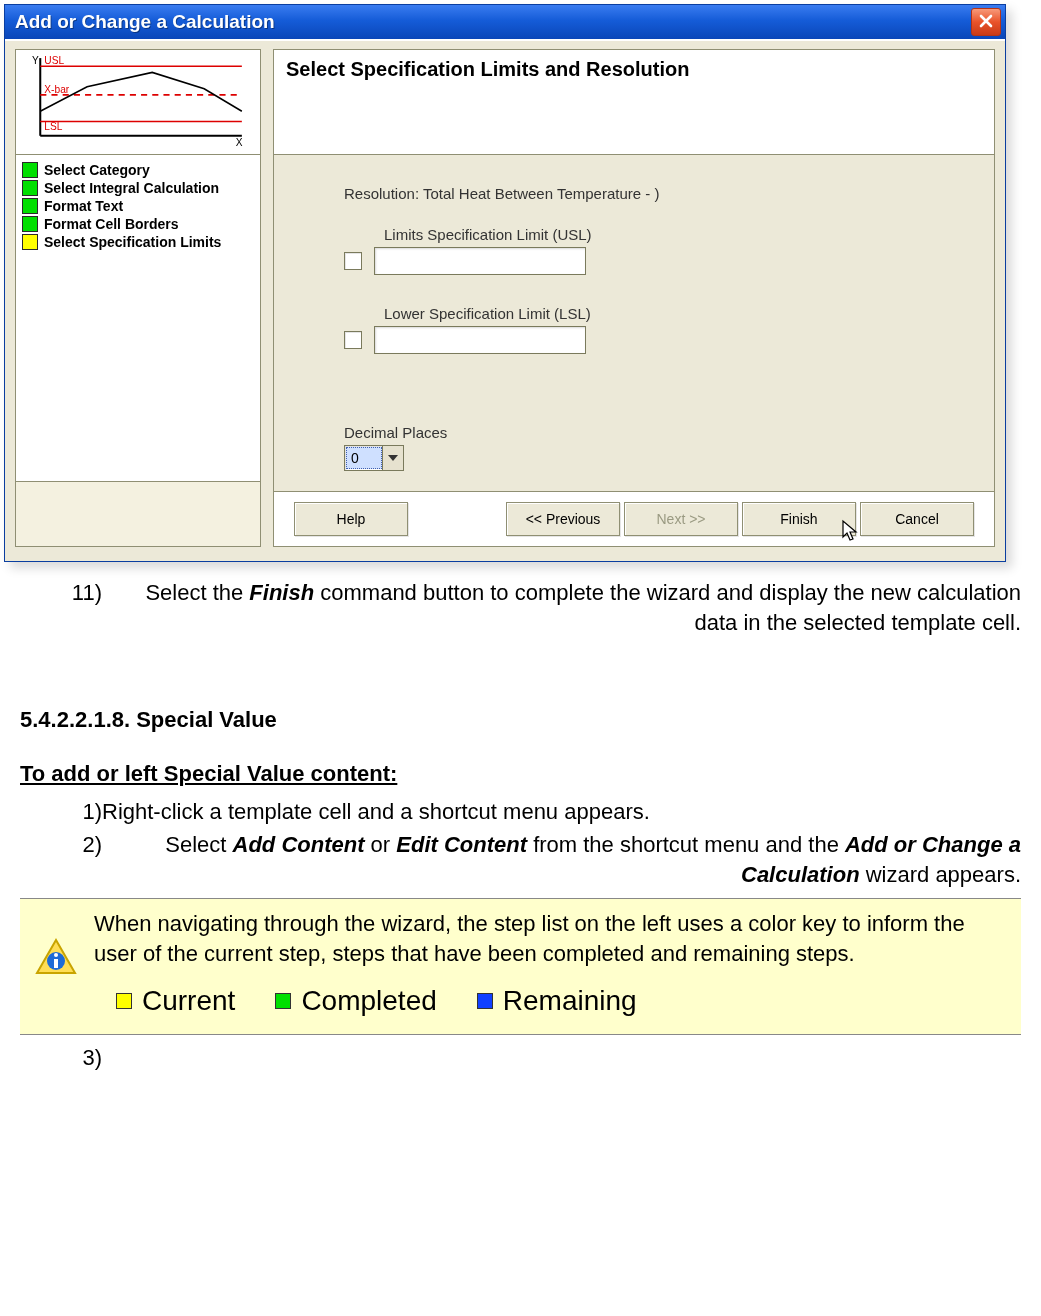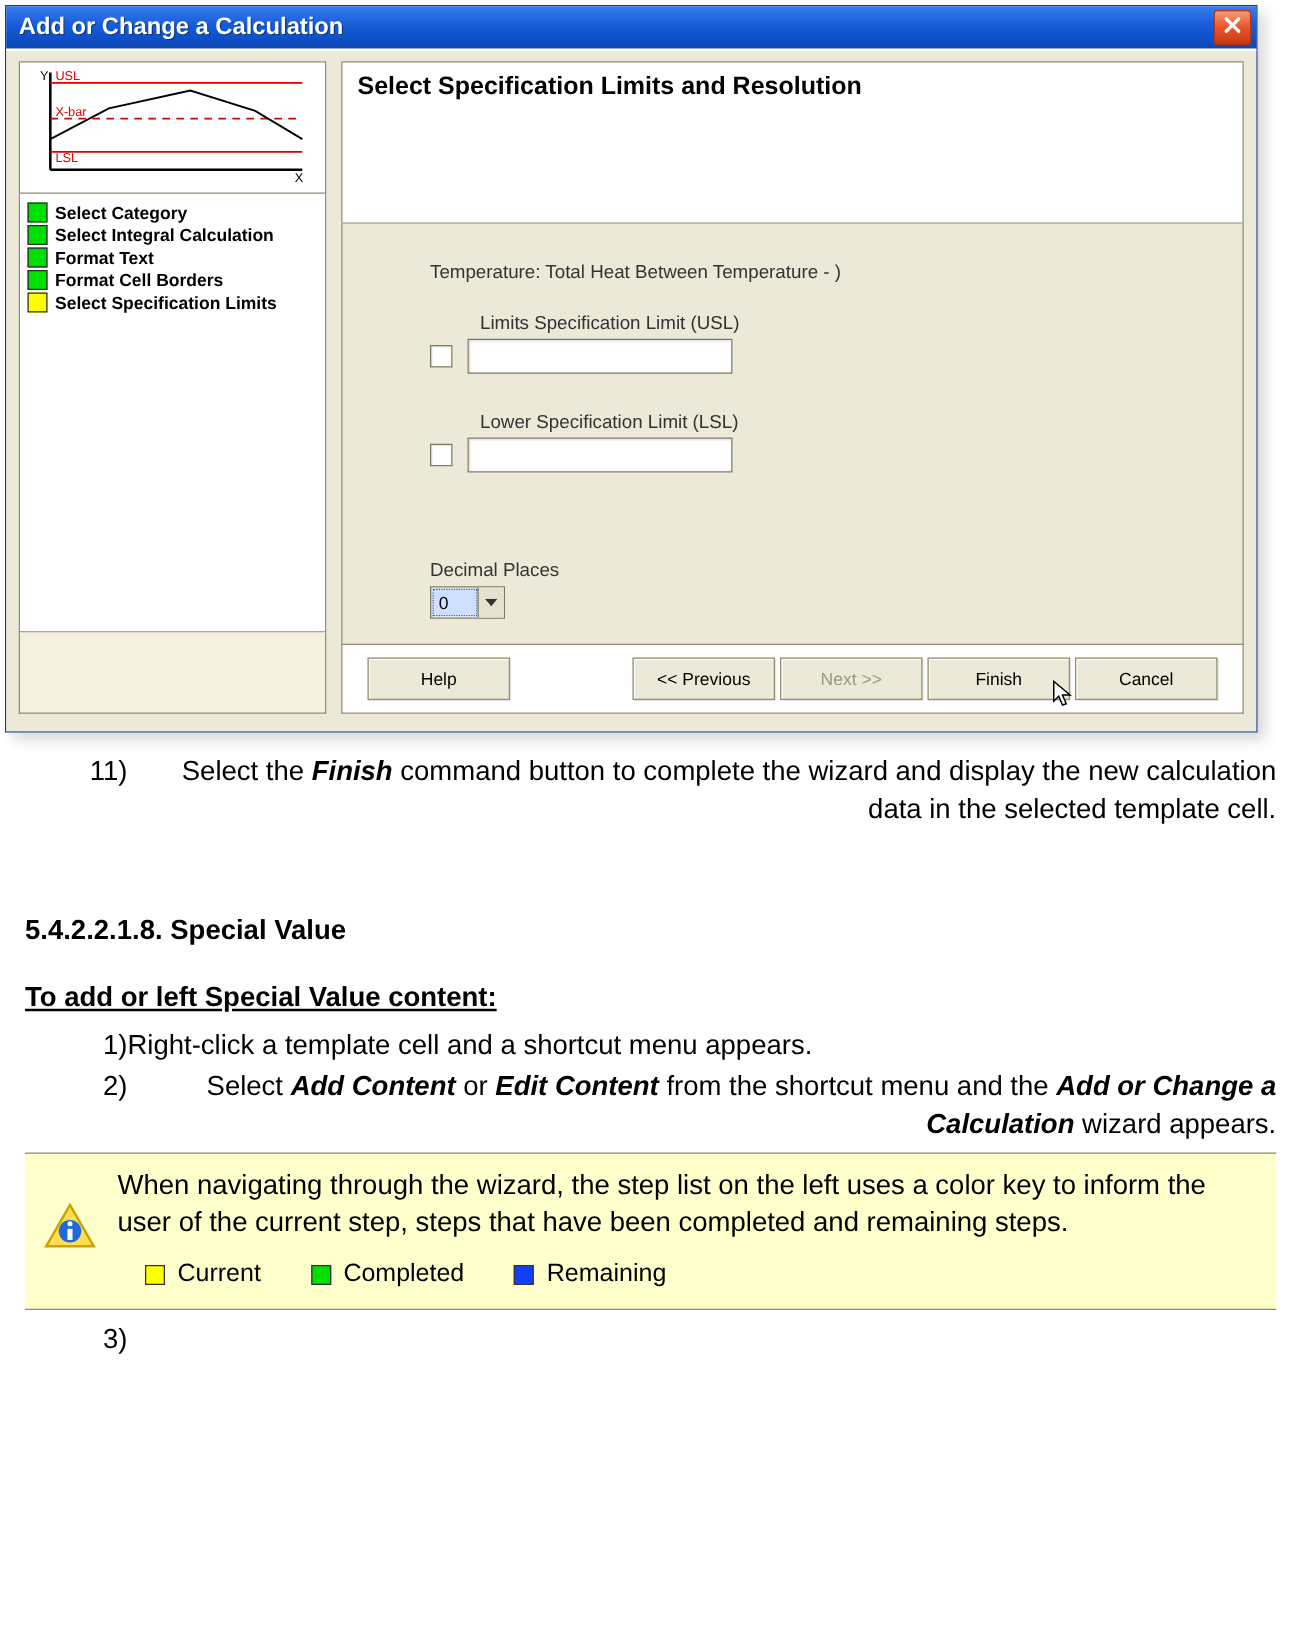--- a/index.html
+++ b/index.html
@@ -81,21 +81,21 @@
   .sq.yellow{ background: #ffff00; }
   .leftspacer {
     height: 64px;
     border: 1px solid #8f8f73;
     border-top: none;
     background: #f4f1e0;
   }
   
   .rightcol { flex: 1; display: flex; flex-direction: column; }
   .panelheading {
-    height: 130px;
+    height: 106px;
     border: 1px solid #8f8f73;
     background: #fff;
     padding: 8px 12px;
     box-sizing: border-box;
     font-size: 20px;
     font-weight: bold;
   }
   .panelbody {
     flex: 1;
     border: 1px solid #8f8f73;
@@ -188,21 +188,21 @@
     background: #ffffcc;
     padding: 10px 12px 14px 14px;
     display: flex;
     gap: 16px;
   }
   .infoicon {
     width: 44px; height: 44px;
     flex: none;
     margin-top: 28px;
   }
-  .legend { display: flex; gap: 40px; margin-top: 14px; margin-left: 22px; font-size: 20px; }
+  .legend { display: flex; gap: 40px; margin-top: 14px; margin-left: 22px; font-size: 28px; }
   .legend .litem { display: flex; align-items: center; gap: 10px; }
   .lsq { width: 14px; height: 14px; border: 1px solid #333; display: inline-block; }
   .lsq.y { background: #ffff00; }
   .lsq.g { background: #00e000; }
   .lsq.b { background: #1040ff; }
 </style>
 </head>
 <body>
 
 <div class="window">
@@ -265,21 +265,21 @@
       </div>
 
       <div class="leftspacer"></div>
     </div>
 
     <div class="rightcol">
       <div class="panelheading">Select Specification Limits and Resolution</div>
 
       <div class="panelbody">
         <div class="calc-line">
-          <span>Temperature: </span><span>Total Heat Between Temperature - )</span>
+          <span>Resolution: </span><span>Total Heat Between Temperature - )</span>
         </div>
 
         <div class="fieldblock">
           <div class="fieldlabel">Limits Specification Limit (USL)</div>
           <div class="fieldrow">
             <span class="chk"></span>
             <span class="txtinput"></span>
           </div>
         </div>
 

